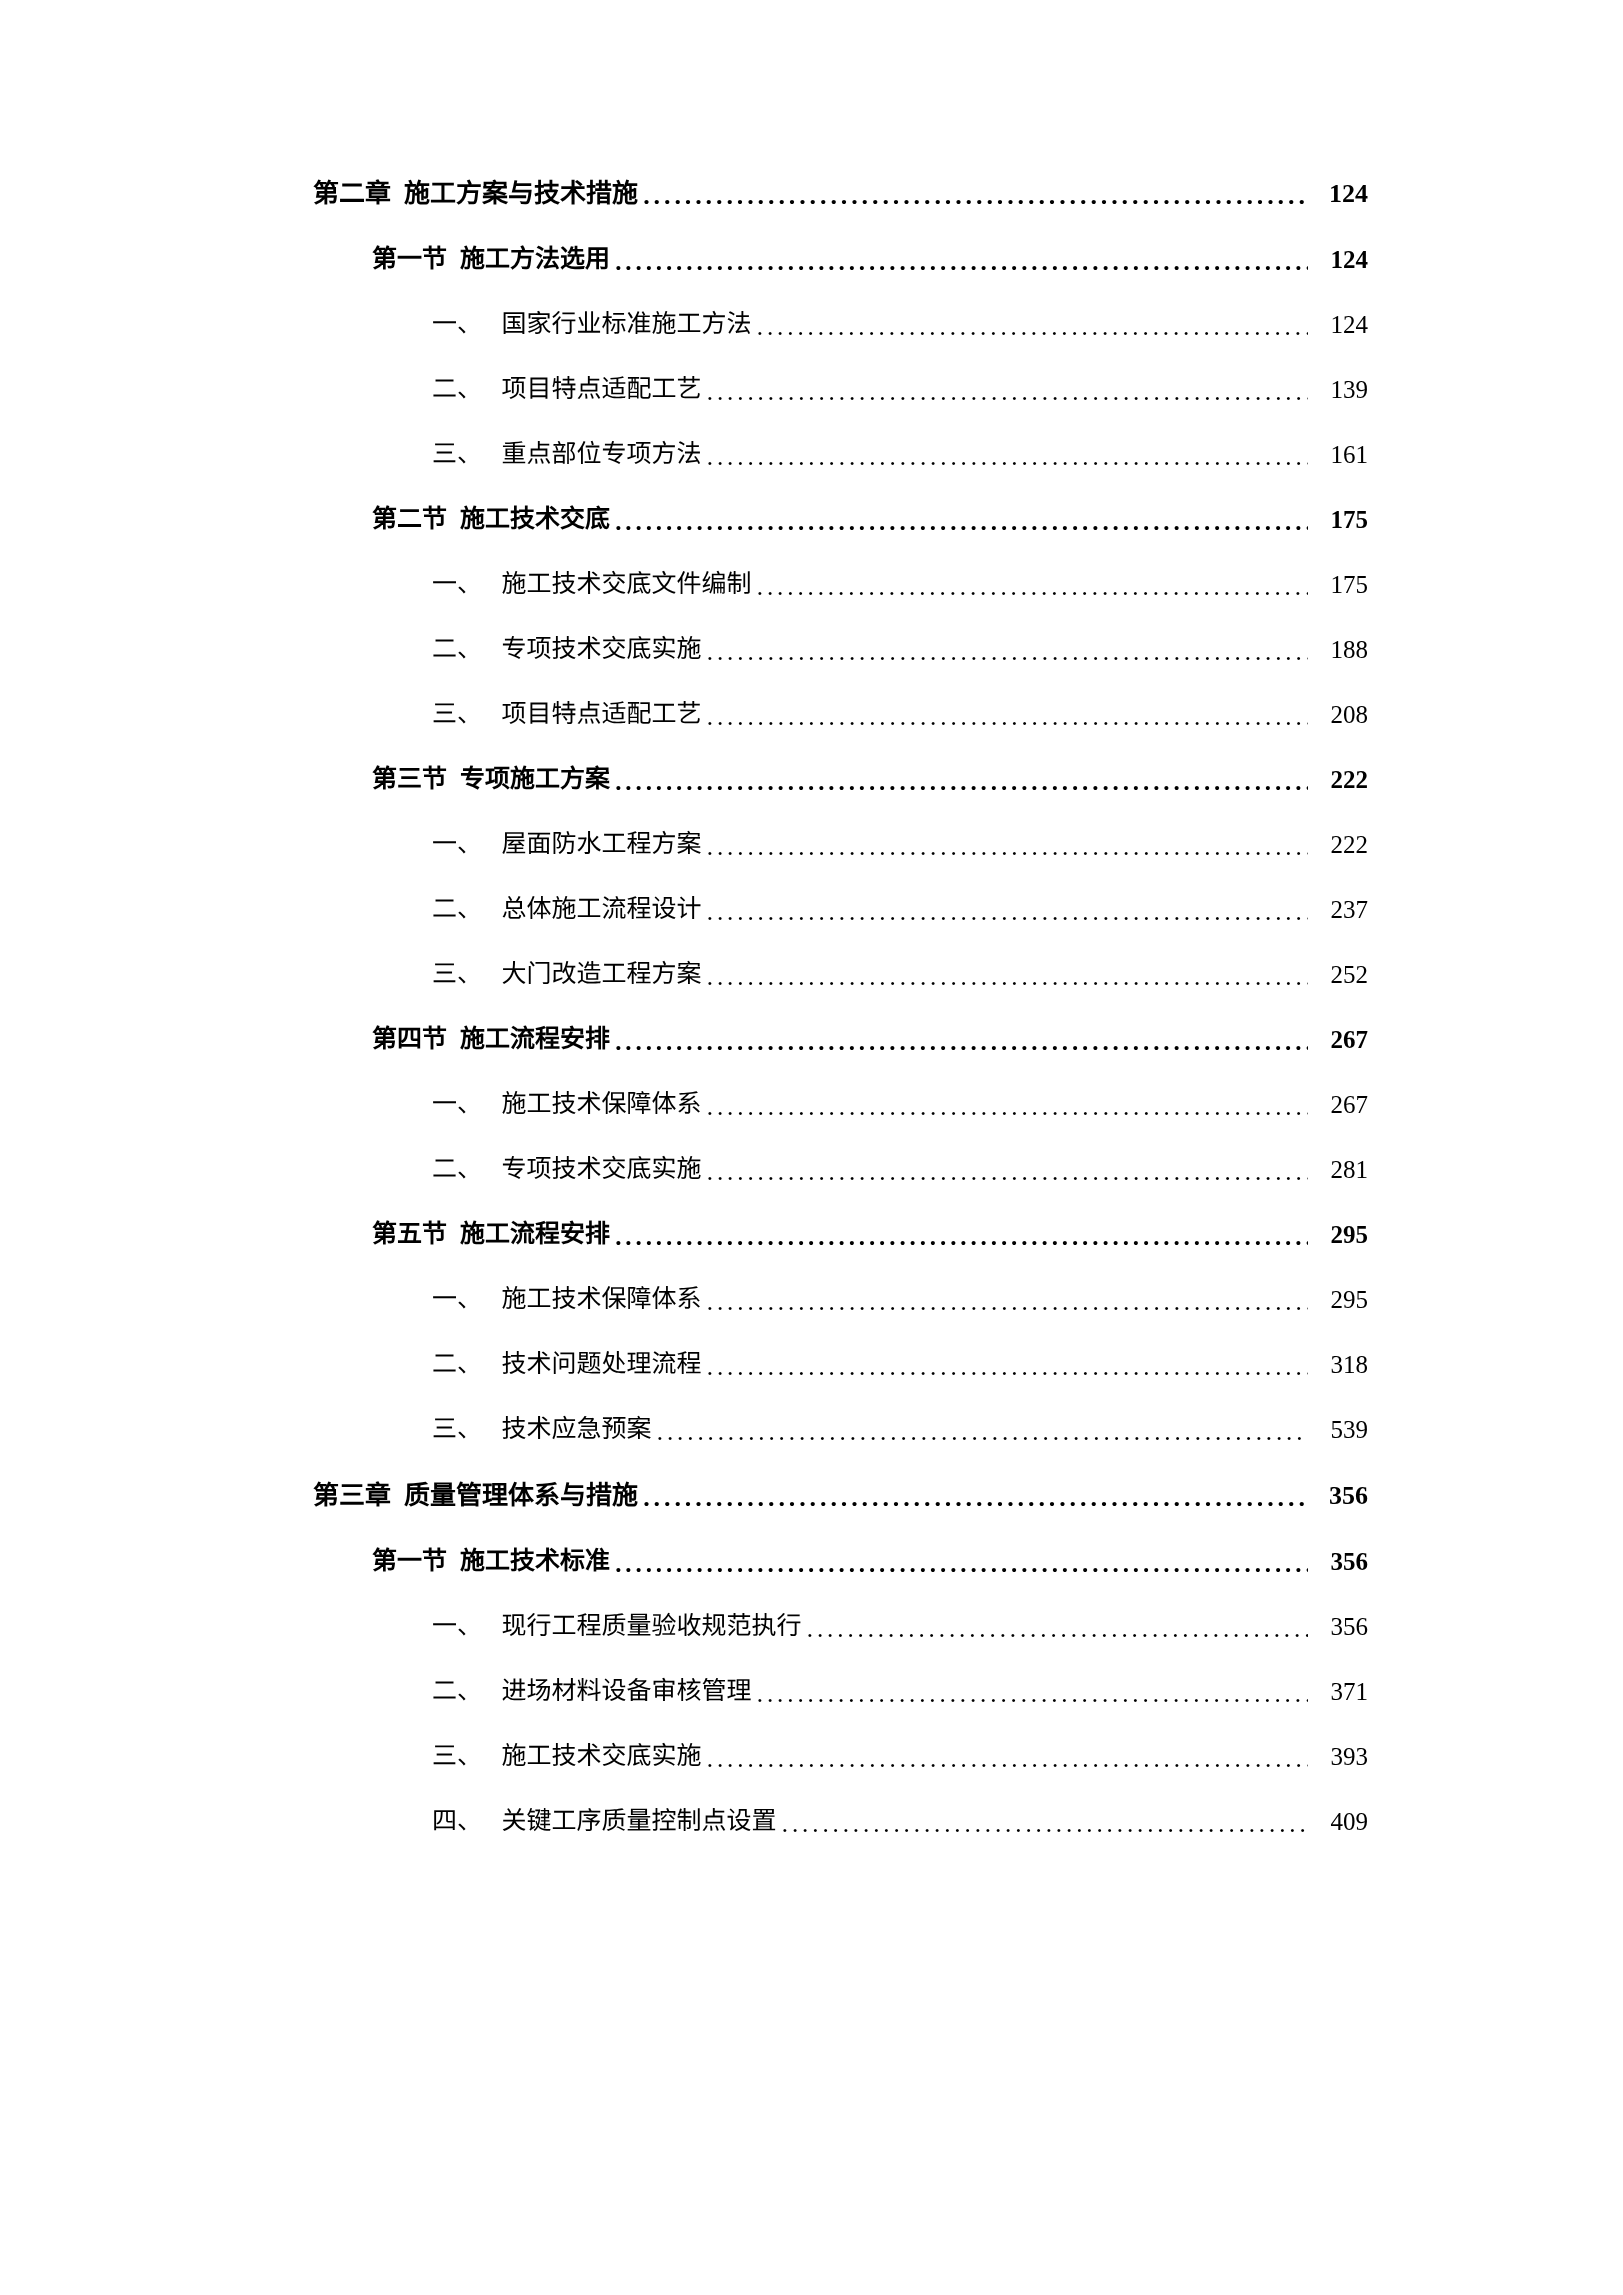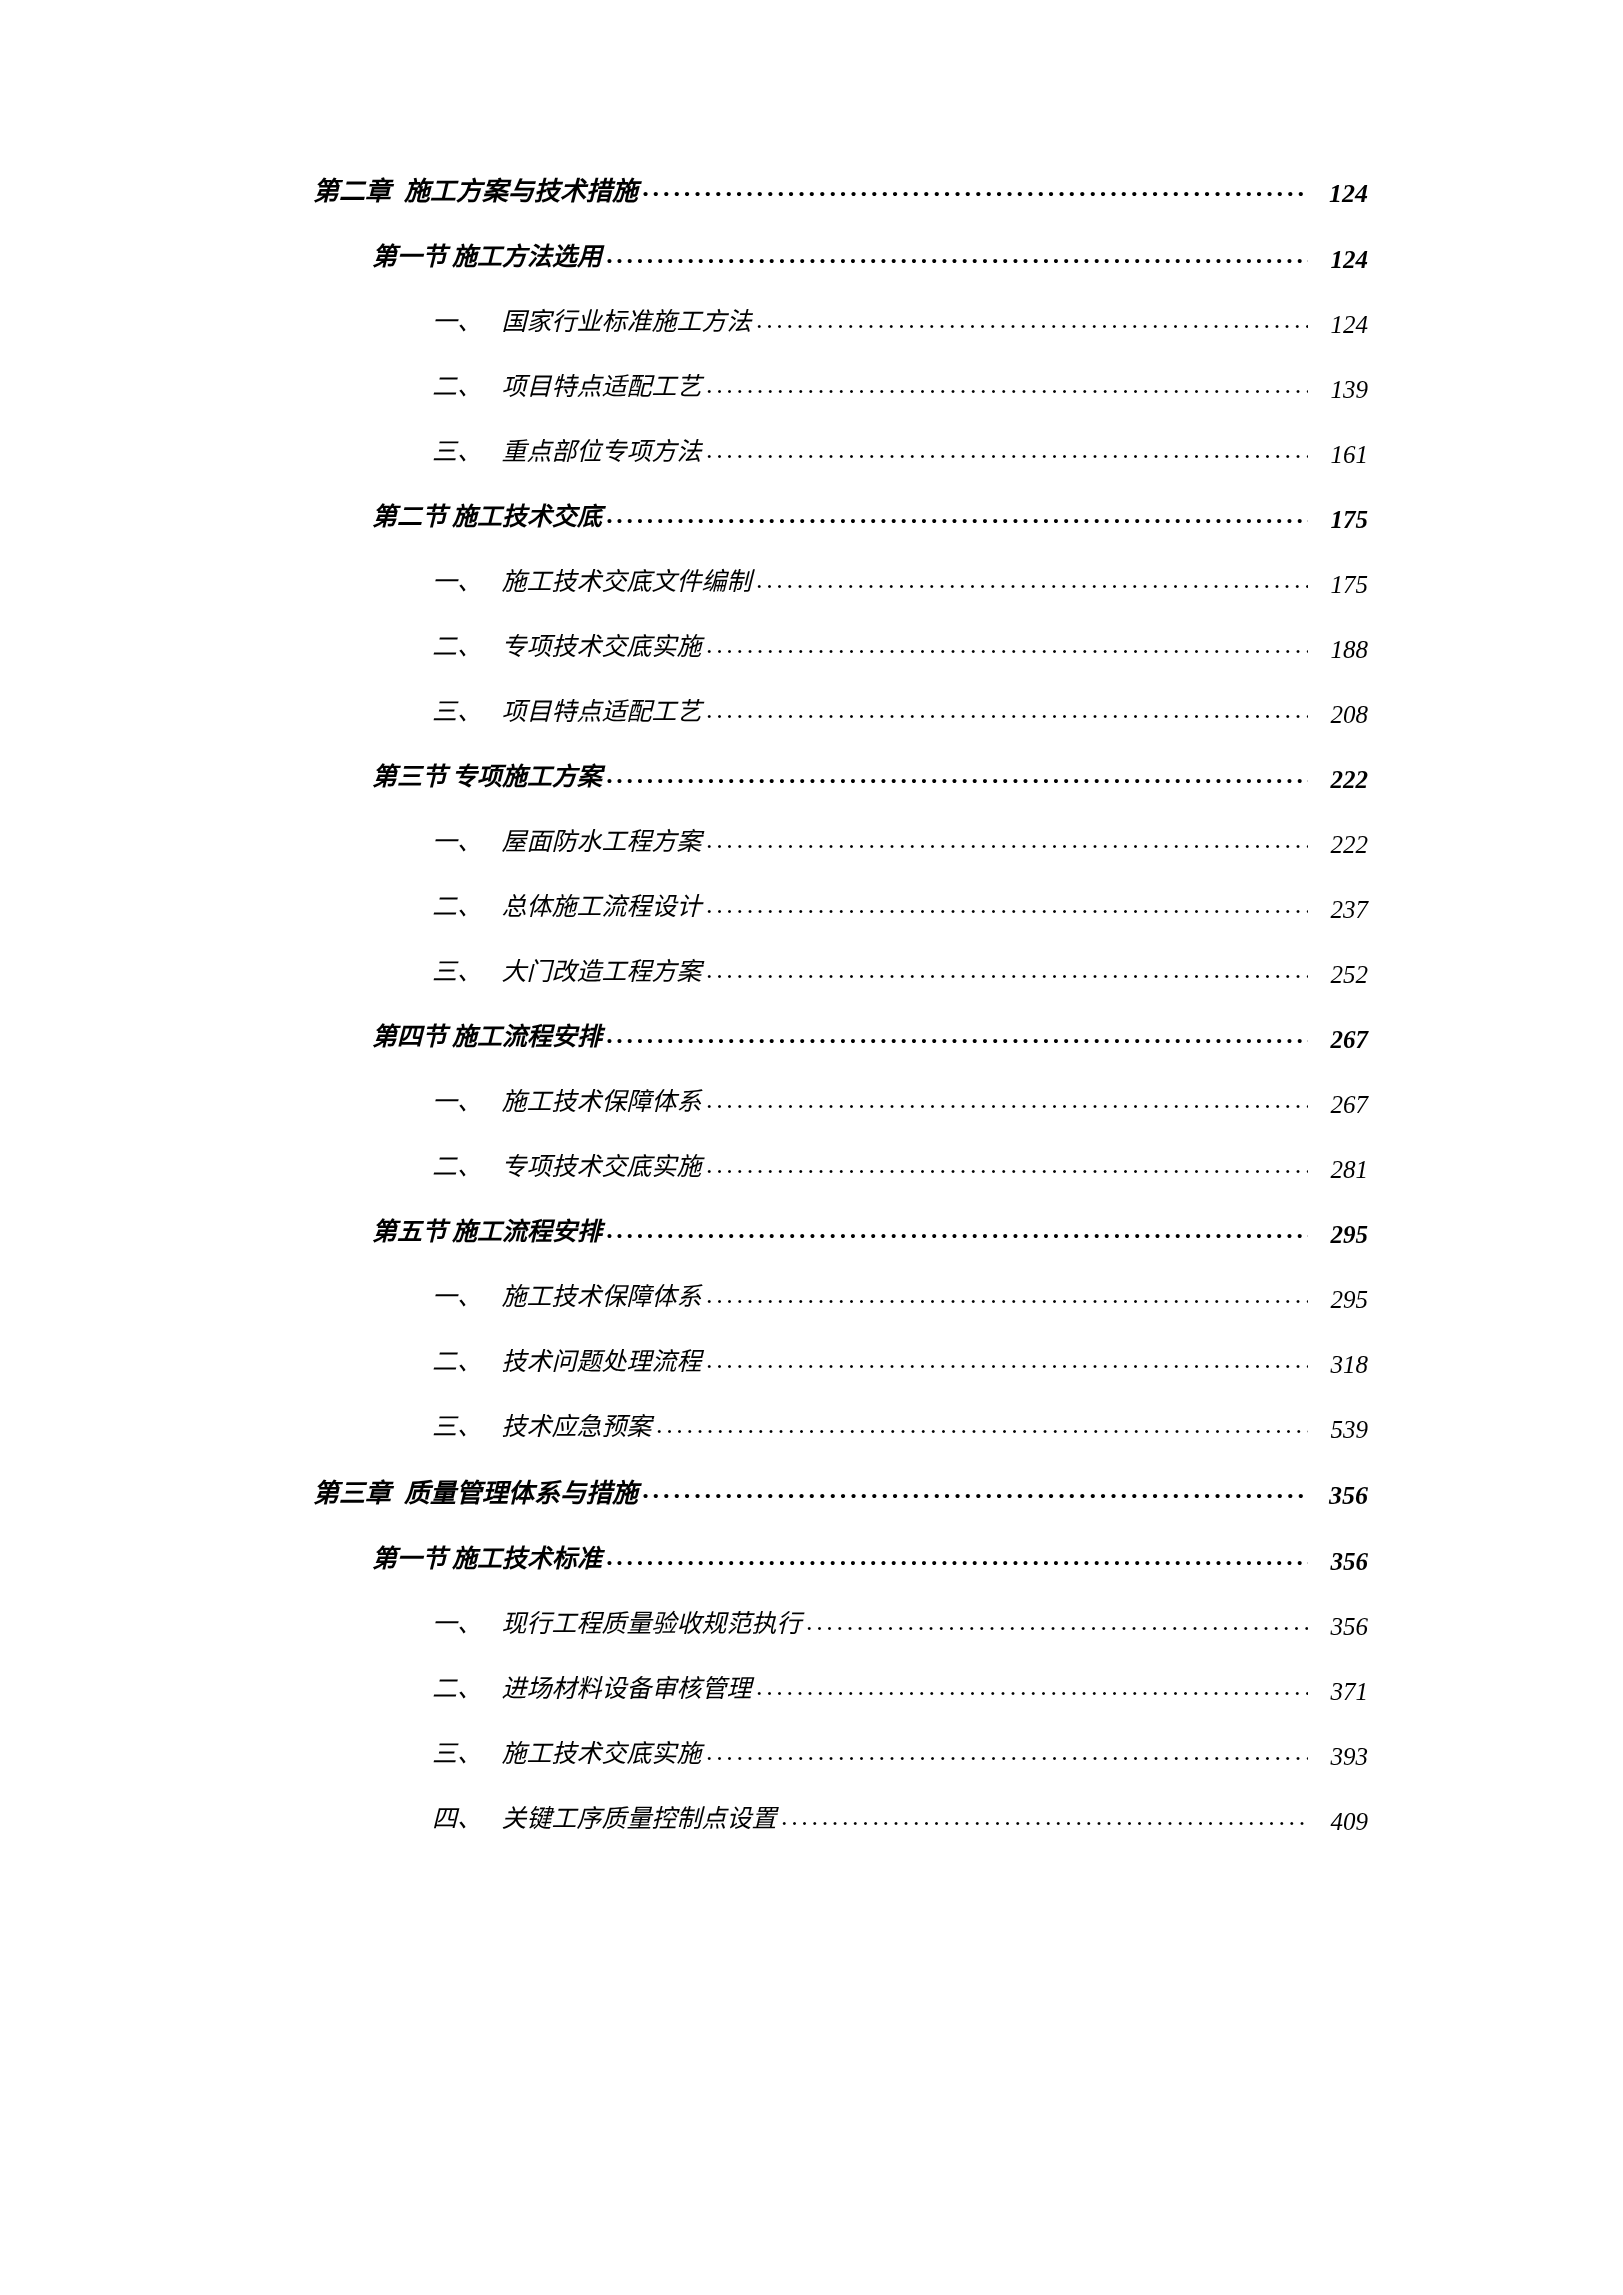--- a/index.html
+++ b/index.html
@@ -19,25 +19,24 @@
     box-sizing: border-box;
     width: 1623px;
     height: 2295px;
     padding: 167px 0 0 0;
   }
   .toc {
     width: 100%;
   }
   .toc-entry {
     display: flex;
-    align-items: center;
+    align-items: flex-end;
     width: 100%;
     box-sizing: border-box;
     white-space: nowrap;
-    font-style: italic;
   }
   
   .lvl-1 {
     padding-left: 313px;
     padding-right: 255px;
     margin-bottom: 25px;
     font-size: 26px;
     font-weight: bold;
   }
   
@@ -57,21 +56,21 @@
     font-weight: normal;
   }
   .entry-num {
     flex: 0 0 auto;
   }
   .entry-title {
     flex: 0 0 auto;
     padding-left: 0;
   }
   .lvl-1 .entry-num { margin-right: 13px; }
-  .lvl-2 .entry-num { margin-right: 5px; }
+  .lvl-2 .entry-num { margin-right: 13px; }
   .lvl-3 .entry-num { margin-right: 19.6px; }
   .entry-dots {
     flex: 1 1 auto;
     overflow: hidden;
     white-space: nowrap;
     letter-spacing: 3.9px;
     margin: 0 3.9px 0 5.2px;
     color: #000;
     font-size: 25px;
     line-height: 1;

